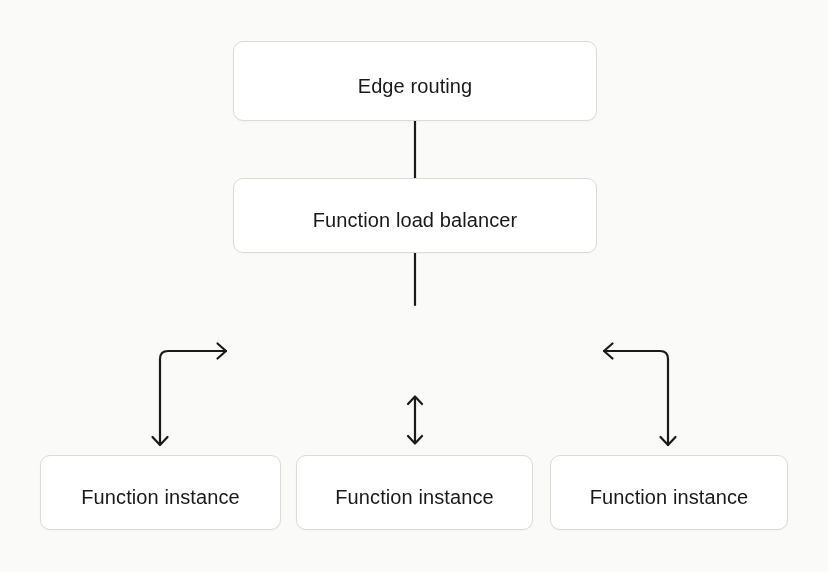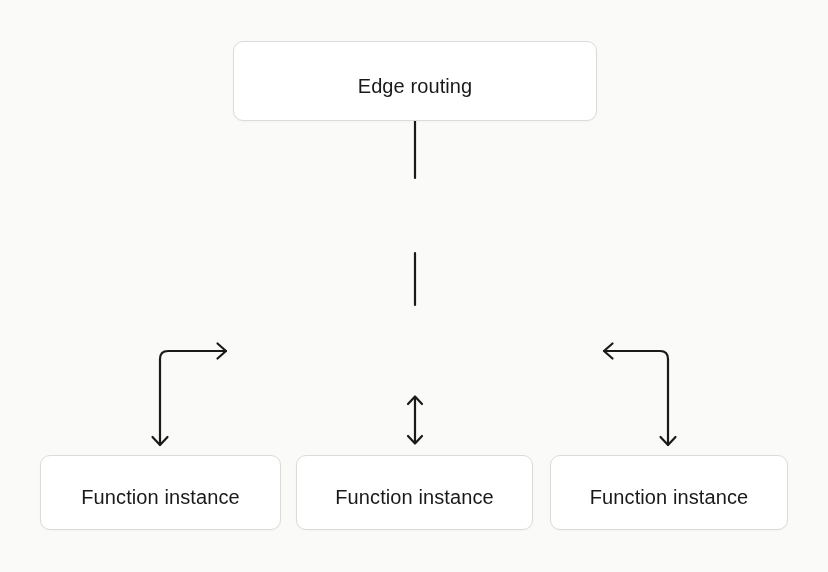--- a/index.html
+++ b/index.html
@@ -86,20 +86,23 @@
       <path d="M604 351 L660 351 Q668 351 668 359 L668 445"></path>
       <path d="M612.5 343.5 L604 351 L612.5 358.5"></path>
       <path d="M660.5 437 L668 445 L675.5 437"></path>
     </g>
   </svg>
 
   <div class="node" style="left:233px; top:41px; width:364px; height:80px;">
     <span class="node-label">Edge routing</span>
   </div>
 
+  <div class="node" style="left:233px; top:178px; width:364px; height:75px;">
+    <span class="node-label">Function load balancer</span>
+  </div>
 
 
   <div class="node" style="left:40px; top:455px; width:241px; height:75px;">
     <span class="node-label">Function instance</span>
   </div>
 
   <div class="node" style="left:296px; top:455px; width:237px; height:75px;">
     <span class="node-label">Function instance</span>
   </div>
 

